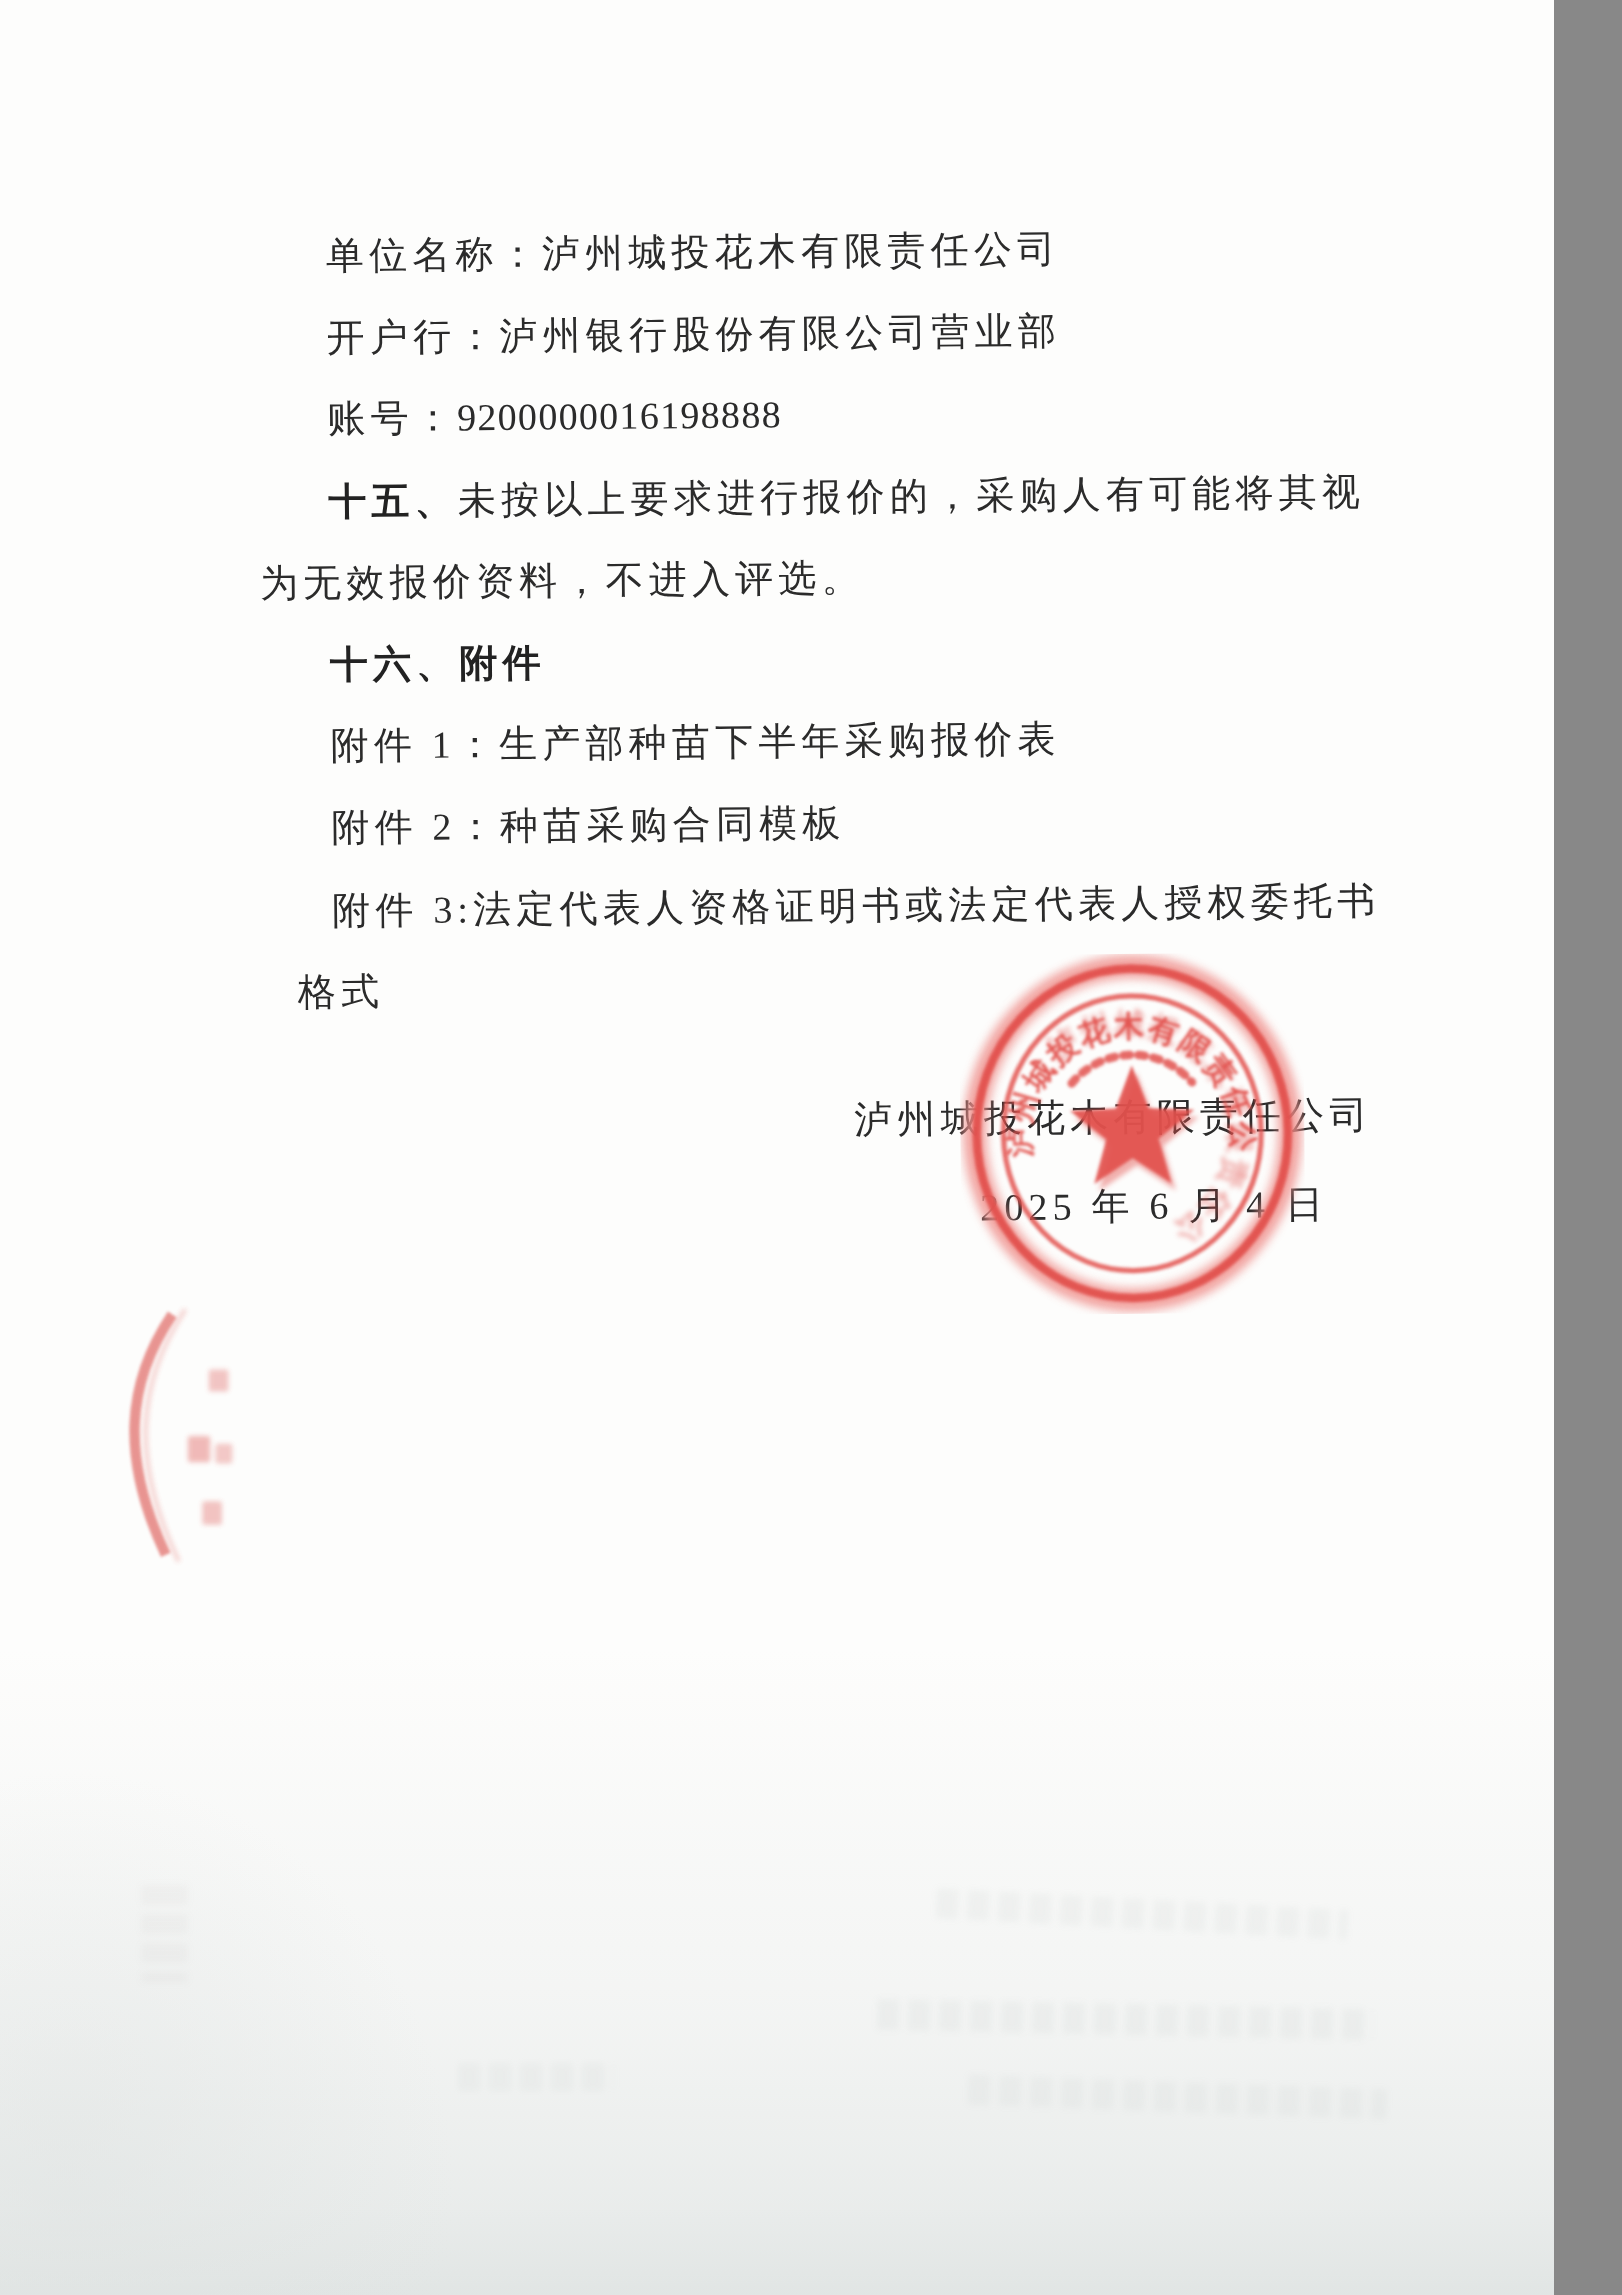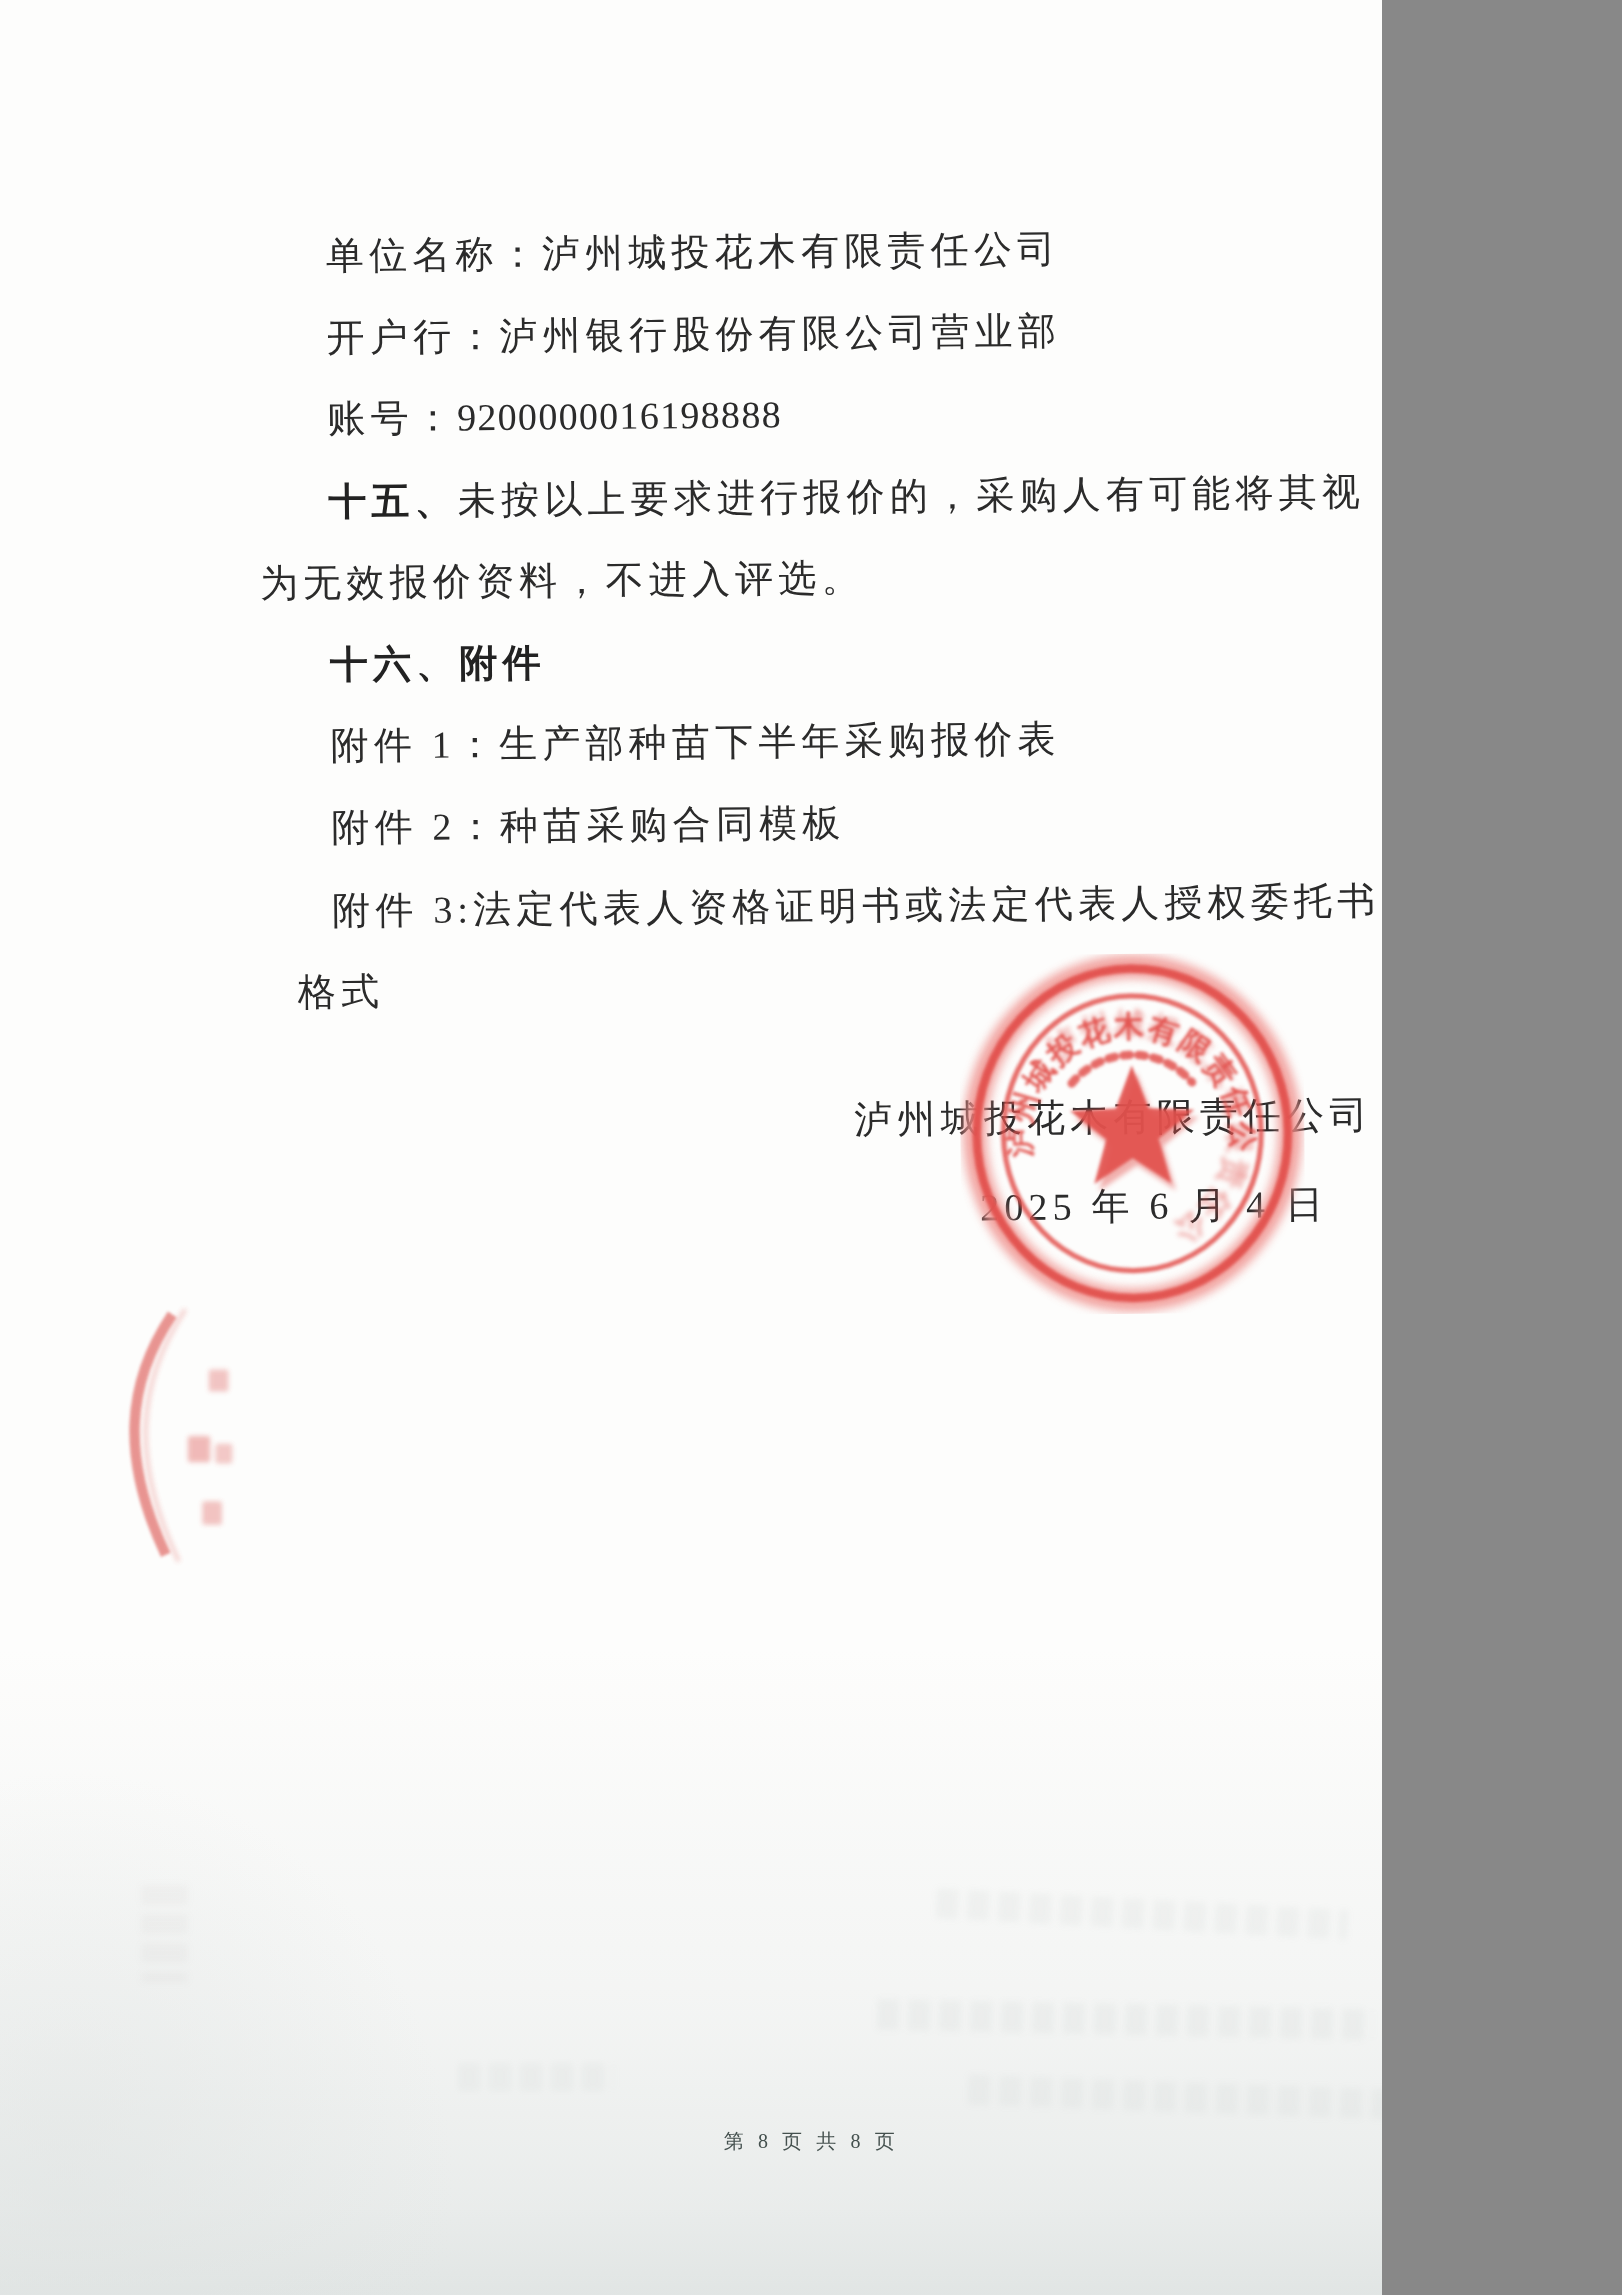--- a/index.html
+++ b/index.html
@@ -1,18 +1,18 @@
 <!DOCTYPE html>
 <html style="font-size:10.5px"><head>
 <meta charset="utf-8">
 <style>
   html,body{margin:0;padding:0;background:#888;}
   .page{
     position:relative;
-    width:1382px;height:2295px;
+    width:1554px;height:2295px;
     background:#fdfdfc;
     overflow:hidden;
     font-family:"Liberation Serif","DejaVu Serif",serif;
     color:#2b2b2b;
   }
   
   .scan-wash{
     position:absolute;left:0;top:1649px;width:1623px;height:647px;
     background:linear-gradient(180deg,
       rgba(231,234,233,0) 0%,
@@ -160,15 +160,14 @@
     <path d="M 152 14 C 82 118 72 232 142 382" fill="none" stroke="#dd5a55" stroke-width="16" filter="url(#sfz)" opacity="0.75"></path>
     <path d="M 172 6 C 98 118 88 238 162 392" fill="none" stroke="#dd5a55" stroke-width="7" filter="url(#sfz2)" opacity="0.30"></path>
     <g fill="#dd5a55" filter="url(#sfz2)">
       <rect x="208" y="98" width="30" height="34" rx="4" opacity="0.40"></rect>
       <rect x="176" y="200" width="34" height="40" rx="4" opacity="0.48"></rect>
       <rect x="218" y="212" width="26" height="30" rx="4" opacity="0.38"></rect>
       <rect x="198" y="300" width="30" height="36" rx="4" opacity="0.42"></rect>
     </g>
   </svg>
 
-  <div class="footer">第 8 页 共 8 页</div>
 </div>
 
 
 </body></html>

